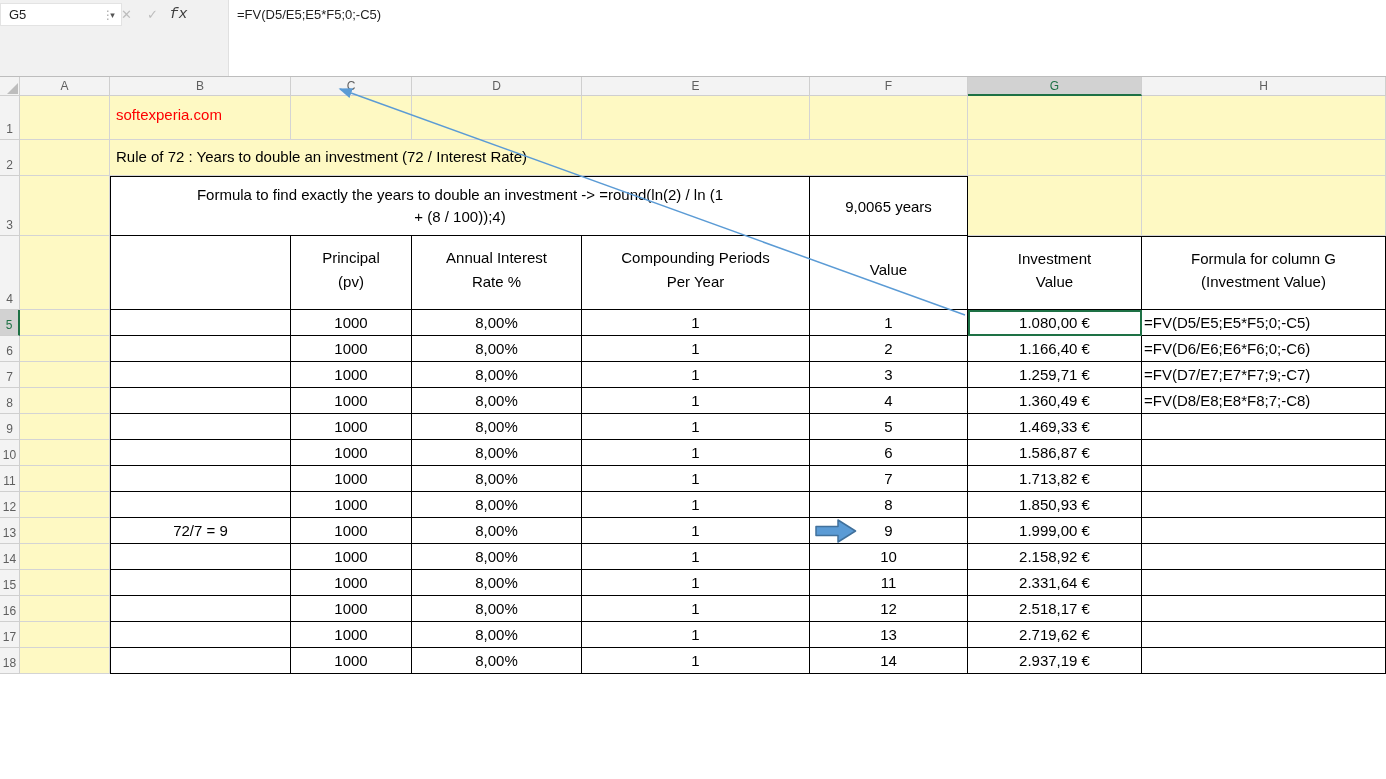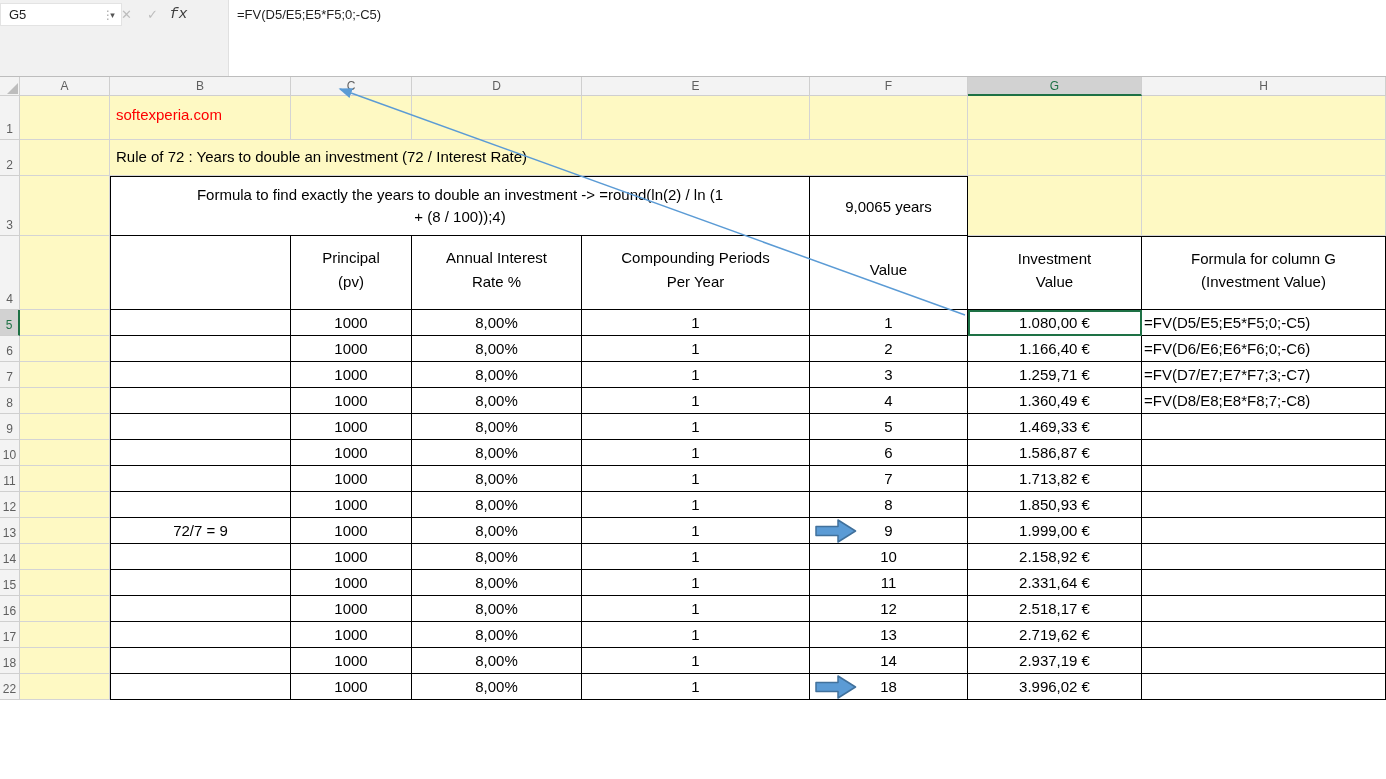--- a/index.html
+++ b/index.html
@@ -169,21 +169,21 @@
       </tr>
       <tr class="data">
         <td class="rowhead">7</td>
         <td class="cell gcell"></td>
         <td class="cell tb bl center"></td>
         <td class="cell tb yellow center">1000</td>
         <td class="cell tb yellow center">8,00%</td>
         <td class="cell tb yellow center">1</td>
         <td class="cell tb yellow center fcell">3</td>
         <td class="cell tb center">1.259,71 €</td>
-        <td class="cell tb formula-cell">=FV(D7/E7;E7*F7;3;-C7)</td>
+        <td class="cell tb formula-cell">=FV(D7/E7;E7*F7;9;-C7)</td>
       </tr>
       <tr class="data">
         <td class="rowhead">8</td>
         <td class="cell gcell"></td>
         <td class="cell tb bl center"></td>
         <td class="cell tb yellow center">1000</td>
         <td class="cell tb yellow center">8,00%</td>
         <td class="cell tb yellow center">1</td>
         <td class="cell tb yellow center fcell">4</td>
         <td class="cell tb center">1.360,49 €</td>
@@ -292,33 +292,20 @@
       </tr>
       <tr class="data">
         <td class="rowhead">18</td>
         <td class="cell gcell"></td>
         <td class="cell tb bl center"></td>
         <td class="cell tb yellow center">1000</td>
         <td class="cell tb yellow center">8,00%</td>
         <td class="cell tb yellow center">1</td>
         <td class="cell tb yellow center fcell">14</td>
         <td class="cell tb center">2.937,19 €</td>
-        <td class="cell tb formula-cell"></td>
-      </tr>
-      <tr class="data">
-        <td class="rowhead">22</td>
-        <td class="cell gcell"></td>
-        <td class="cell tb bl center grayb"></td>
-        <td class="cell tb yellow center">1000</td>
-        <td class="cell tb yellow center">8,00%</td>
-        <td class="cell tb yellow center">1</td>
-        <td class="cell tb yellow center fcell"><span>18</span><span class="flag-arrow"><svg width="42" height="25" viewBox="0 0 42 25">
-              <path d="M1,8 L23,8 L23,1.5 L40.5,12.5 L23,23.5 L23,17 L1,17 Z" fill="#5b9bd5" stroke="#41719c" stroke-width="1.5" stroke-linejoin="round"></path>
-            </svg></span></td>
-        <td class="cell tb center bold">3.996,02 €</td>
         <td class="cell tb formula-cell"></td>
       </tr>
     </tbody>
 </table>
 
 <svg class="annotation" width="1386" height="779" viewBox="0 0 1386 779">
   <defs>
     <marker id="ah" markerWidth="10" markerHeight="8" refX="8" refY="3.5" orient="auto">
       <path d="M0,0 L9,3.5 L0,7 Z" fill="#5b9bd5"></path>
     </marker>

